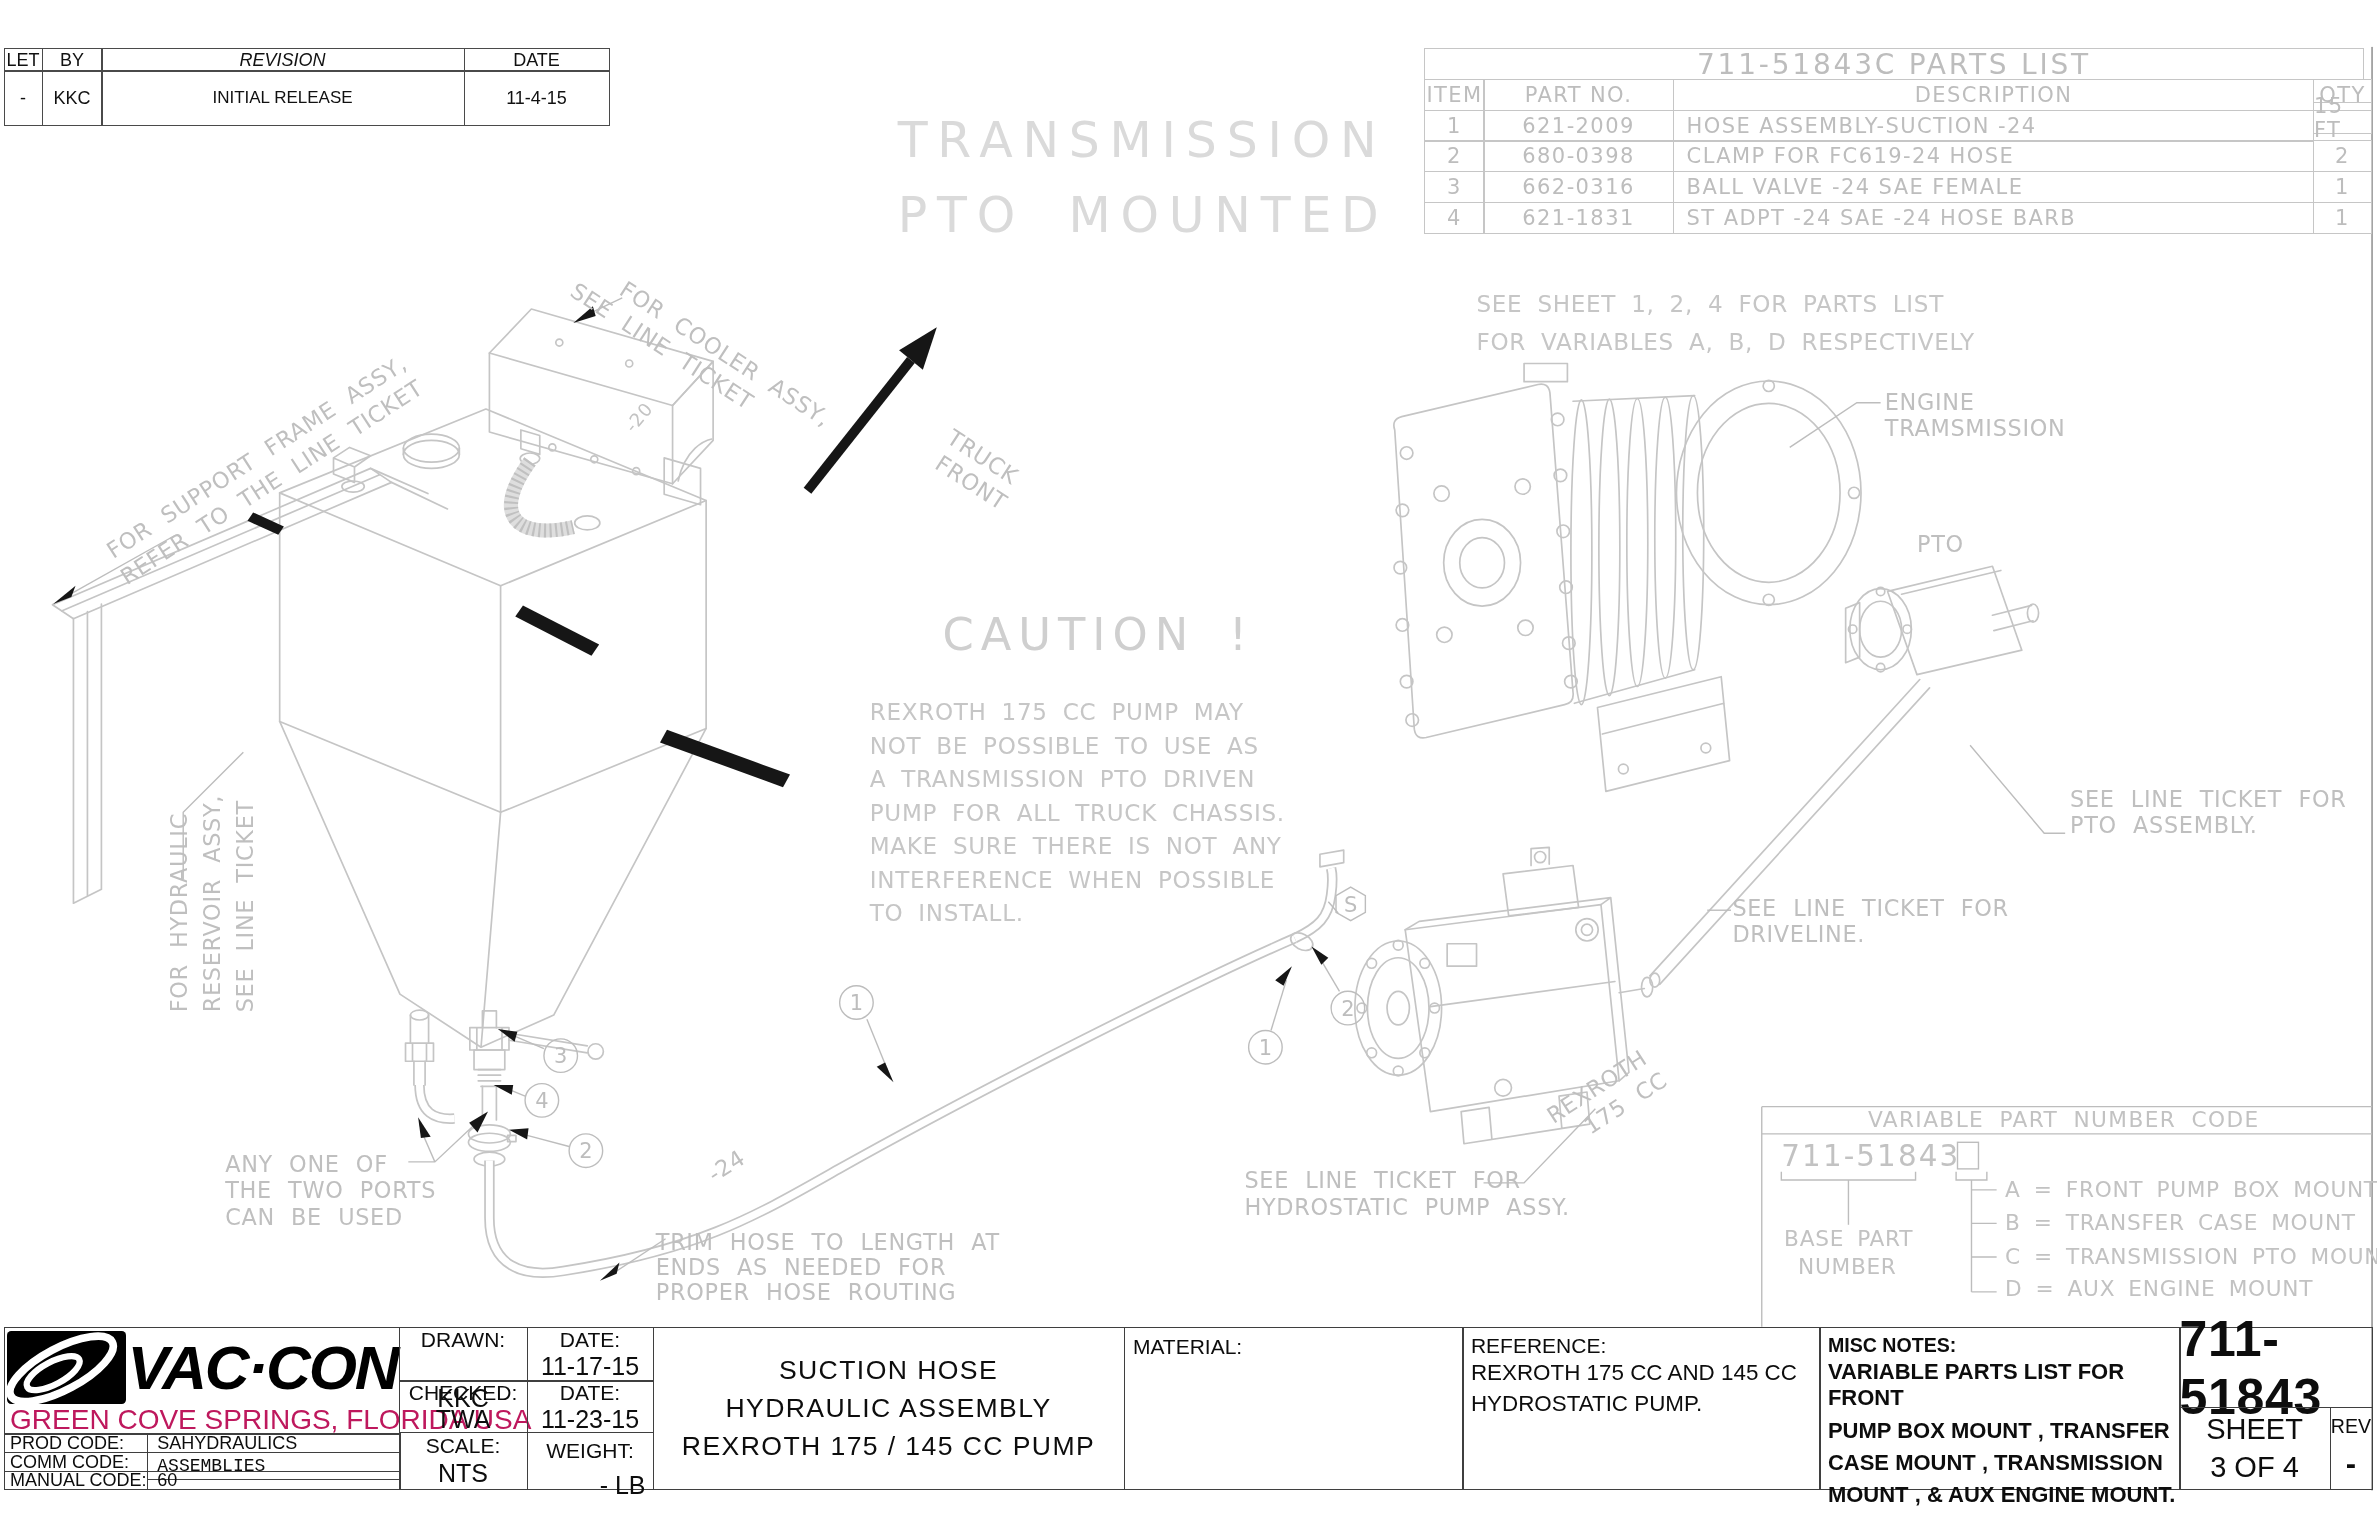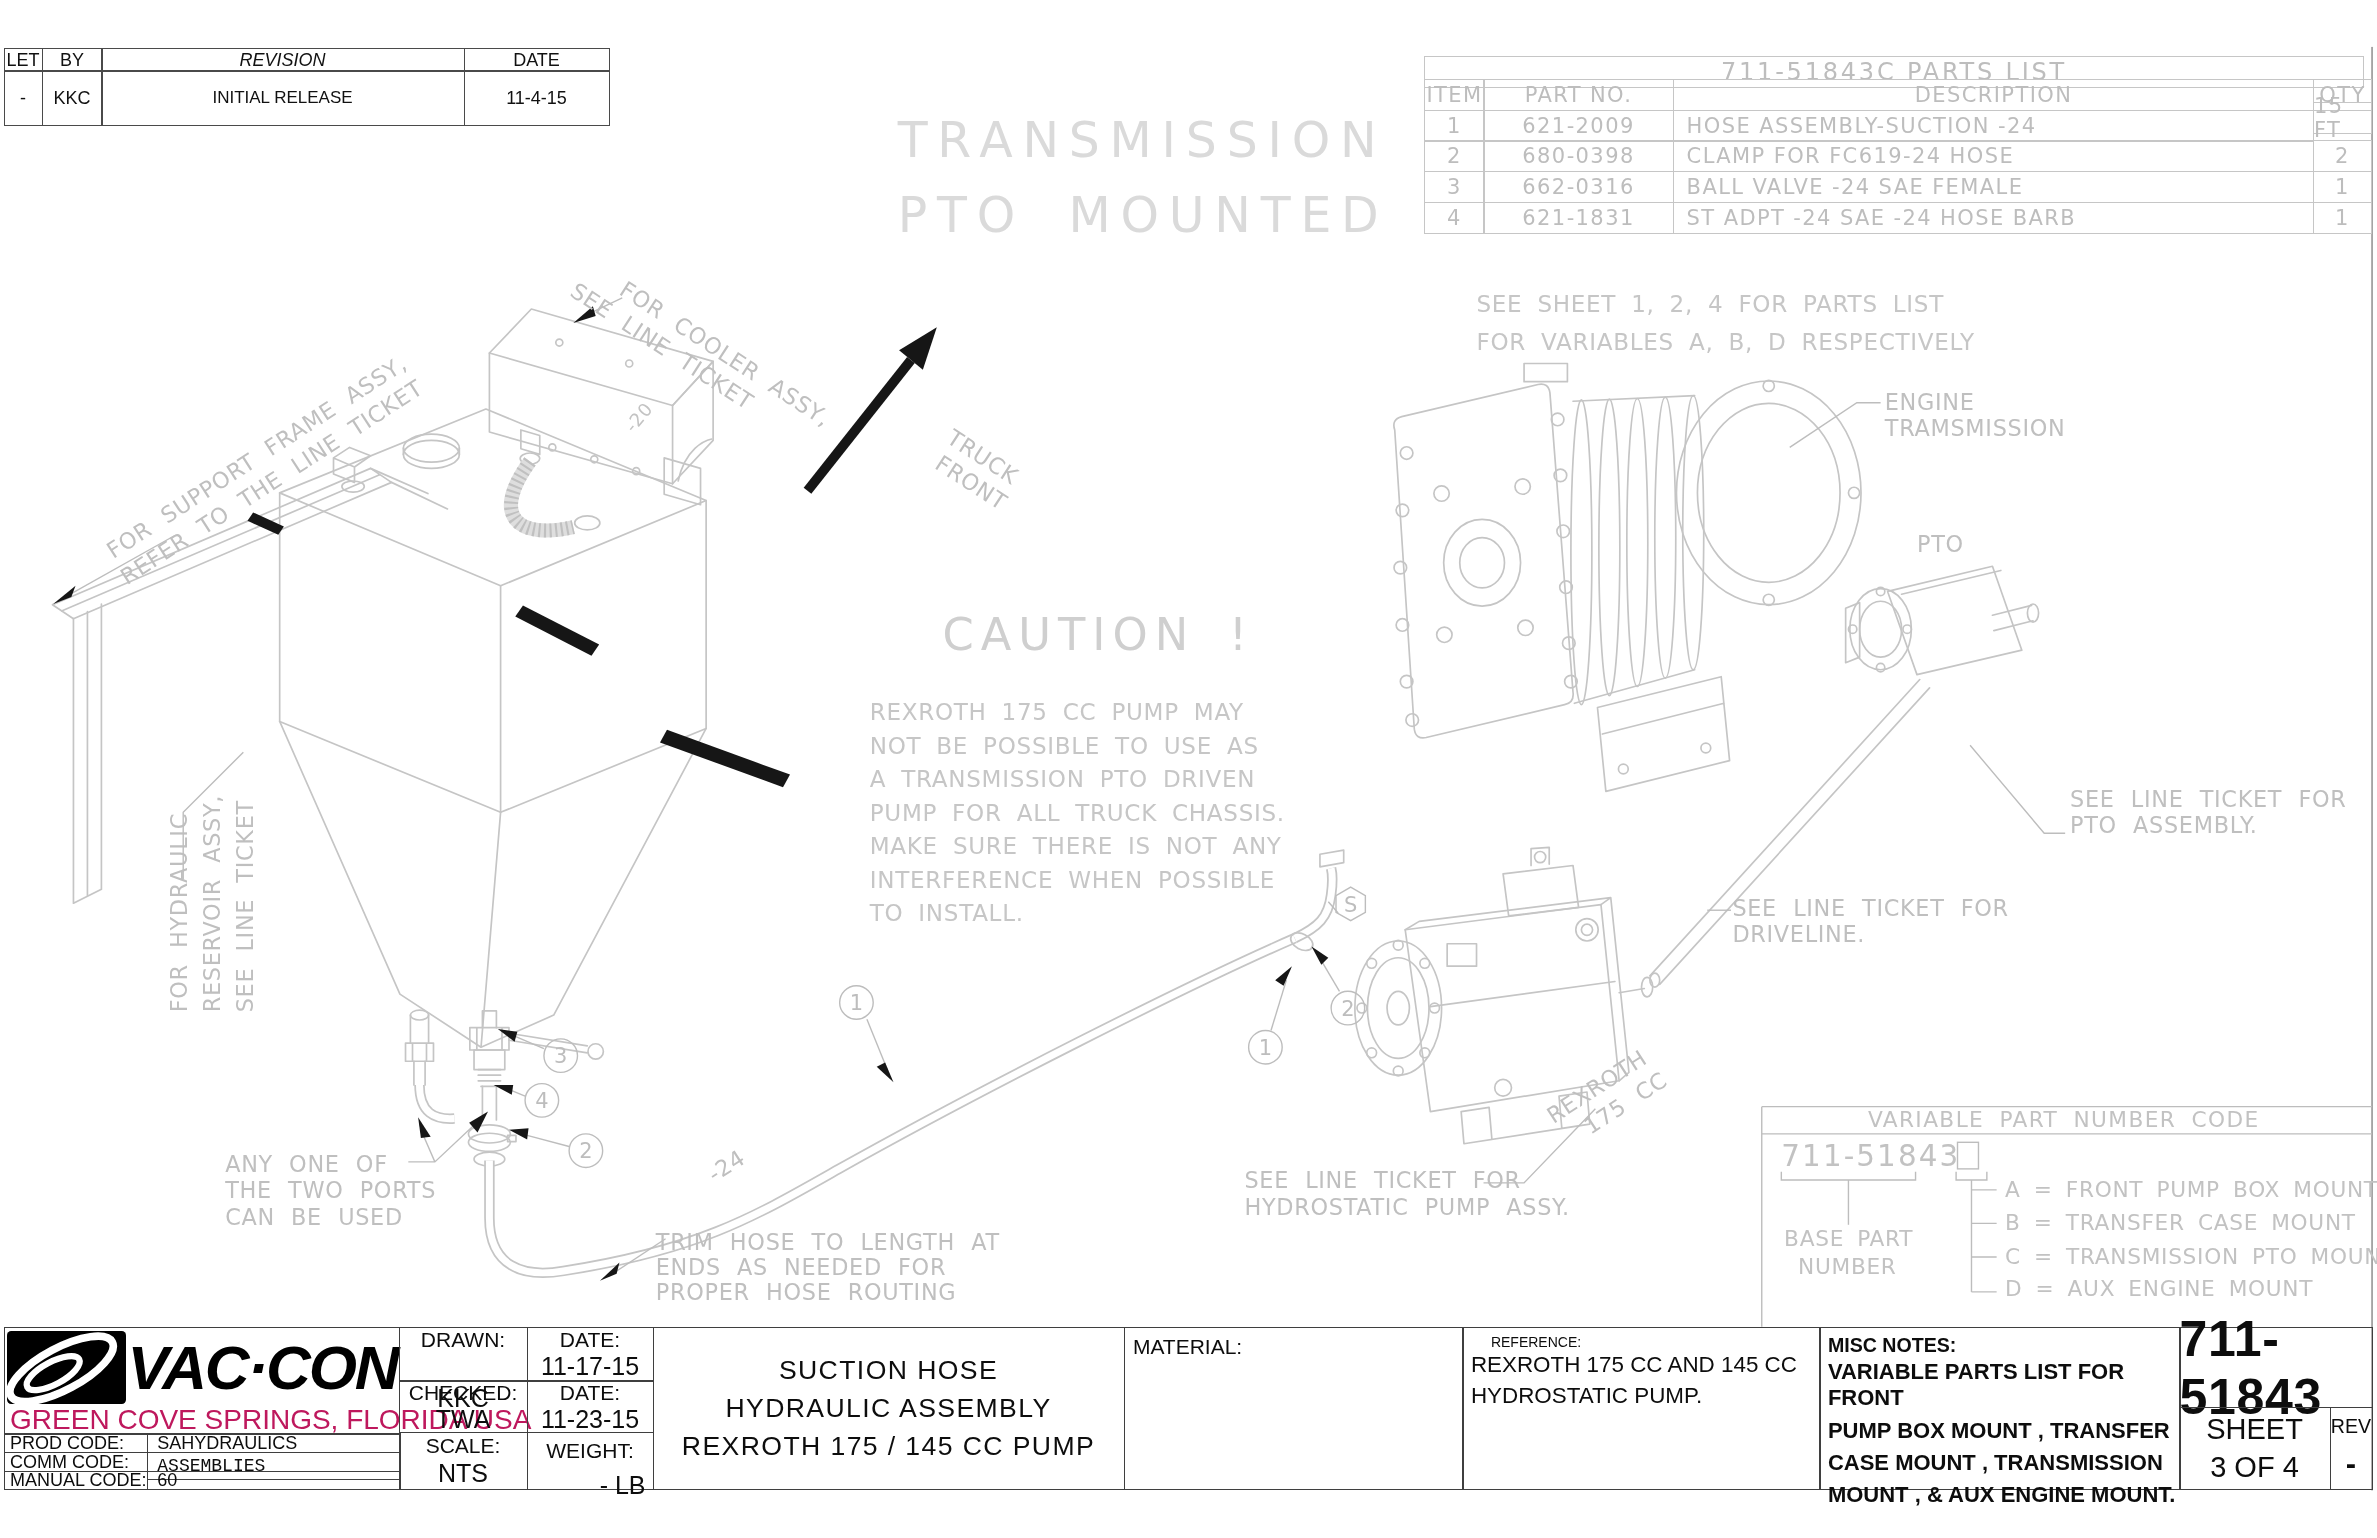--- a/index.html
+++ b/index.html
@@ -355,21 +355,21 @@
   <div class="cell" style="left:38px;top:0;width:61px;height:24px;">BY</div>
   <div class="cell" style="left:97px;top:0;width:364px;height:24px;font-style:italic;">REVISION</div>
   <div class="cell" style="left:460px;top:0;width:146px;height:24px;">DATE</div>
   <div class="cell" style="left:0;top:22.4px;width:39px;height:56px;">-</div>
   <div class="cell" style="left:38px;top:22.4px;width:61px;height:56px;">KKC</div>
   <div class="cell" style="left:97px;top:22.4px;width:364px;height:56px;font-size:17px;">INITIAL RELEASE</div>
   <div class="cell" style="left:460px;top:22.4px;width:146px;height:56px;">11-4-15</div>
 </div>
 
 <div id="parts-list" class="abs">
-  <div class="pcell c" style="left:0;top:0;width:940px;height:32px;font-size:24px;letter-spacing:2.8px;margin-top:8px;">711-51843C  PARTS LIST</div>
+  <div class="pcell c" style="left:0;top:0;width:940px;height:32px;font-size:28px;letter-spacing:2.8px;">711-51843C  PARTS LIST</div>
   <div class="pcell c" style="left:0;top:31px;width:61px;height:32px;">ITEM</div>
   <div class="pcell c" style="left:59px;top:31px;width:191px;height:32px;">PART NO.</div>
   <div class="pcell c" style="left:249px;top:31px;width:641px;height:32px;">DESCRIPTION</div>
   <div class="pcell c" style="left:889px;top:31px;width:59px;height:32px;">QTY</div>
 
   <div class="pcell c" style="left:0;top:62px;width:61px;height:32px;">1</div>
   <div class="pcell c" style="left:59px;top:62px;width:191px;height:32px;">621-2009</div>
   <div class="pcell l" style="left:249px;top:62px;width:641px;height:32px;">HOSE ASSEMBLY-SUCTION  -24</div>
   <div class="pcell c" style="left:889px;top:54px;width:59px;height:32px;">15 FT</div>
 
@@ -444,21 +444,21 @@
     <div style="font-size:26.6px;letter-spacing:1.4px;">SUCTION HOSE</div>
     <div style="font-size:26.6px;letter-spacing:1.4px;">HYDRAULIC ASSEMBLY</div>
     <div style="font-size:26.6px;letter-spacing:1.4px;">REXROTH 175 / 145 CC PUMP</div>
   </div>
 
   <div class="tcell" style="left:1120px;top:0;width:340px;height:163px;">
     <div style="font-size:21px;padding:7px 0 0 8.4px;">MATERIAL:</div>
   </div>
 
   <div class="tcell" style="left:1458px;top:0;width:359px;height:163px;">
-    <div style="font-size:14px;padding:5.6px 0 1.4px 8.4px;margin-left:20px;">REFERENCE:</div>
+    <div style="font-size:21px;padding:5.6px 0 1.4px 8.4px;">REFERENCE:</div>
     <div style="font-size:22.4px;padding:1.4px 0 0 8.4px;">REXROTH 175 CC AND 145 CC</div>
     <div style="font-size:22.4px;padding:4.2px 0 0 8.4px;">HYDROSTATIC PUMP.</div>
   </div>
 
   <div class="tcell" style="left:1815px;top:0;width:362px;height:163px;font-weight:bold;">
     <div style="font-size:19.6px;padding:5.6px 0 1.4px 8.4px;">MISC NOTES:</div>
     <div style="font-size:22px;padding:1.4px 0 0 8.4px;">VARIABLE PARTS LIST FOR FRONT</div>
     <div style="font-size:22px;padding:6.3px 0 0 8.4px;">PUMP BOX MOUNT , TRANSFER</div>
     <div style="font-size:22px;padding:6.3px 0 0 8.4px;">CASE MOUNT , TRANSMISSION</div>
     <div style="font-size:22px;padding:6.3px 0 0 8.4px;">MOUNT , &amp; AUX ENGINE MOUNT.</div>

